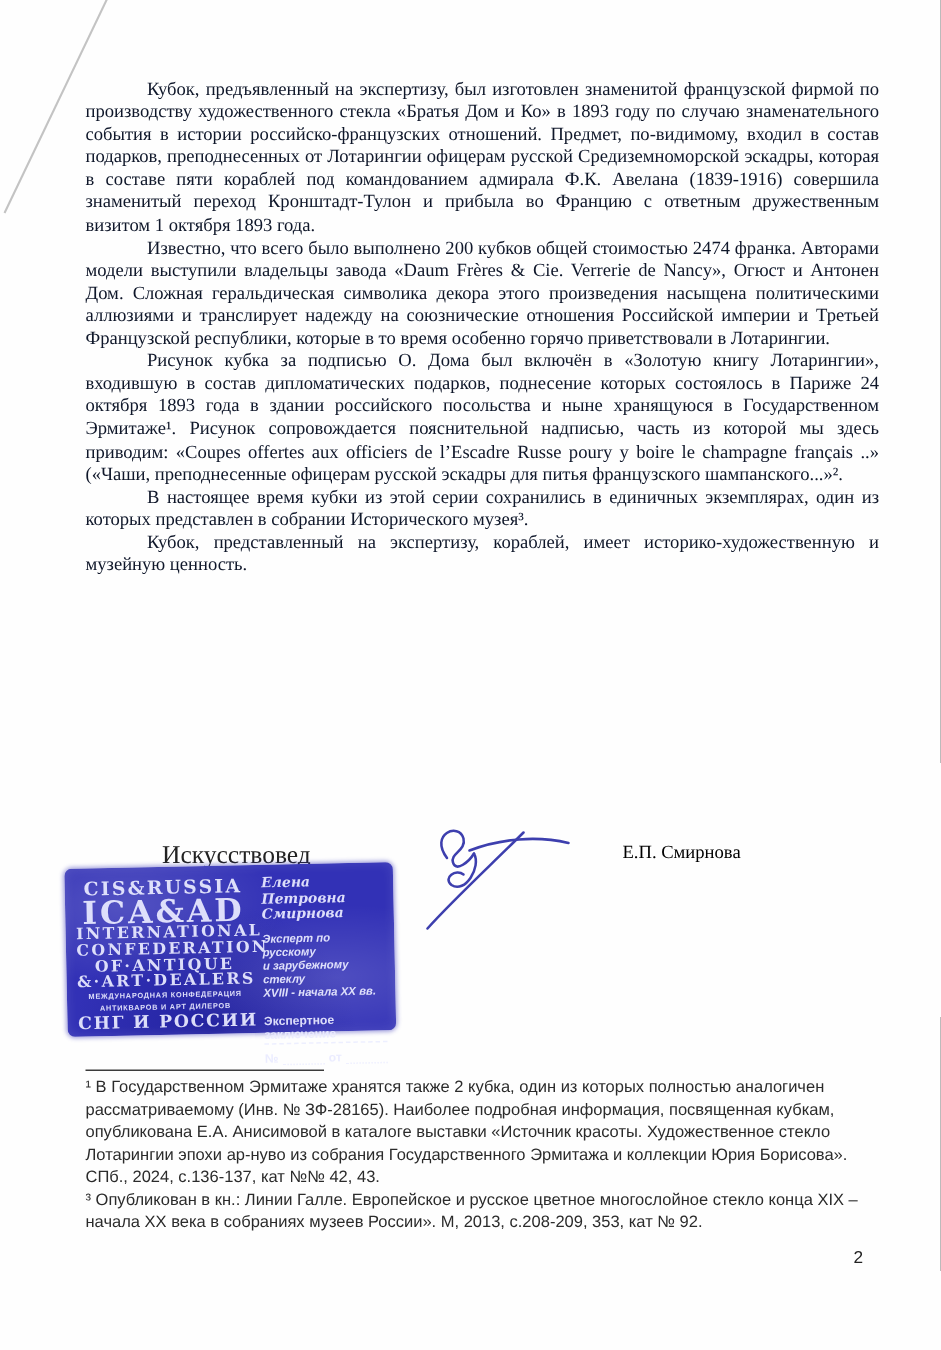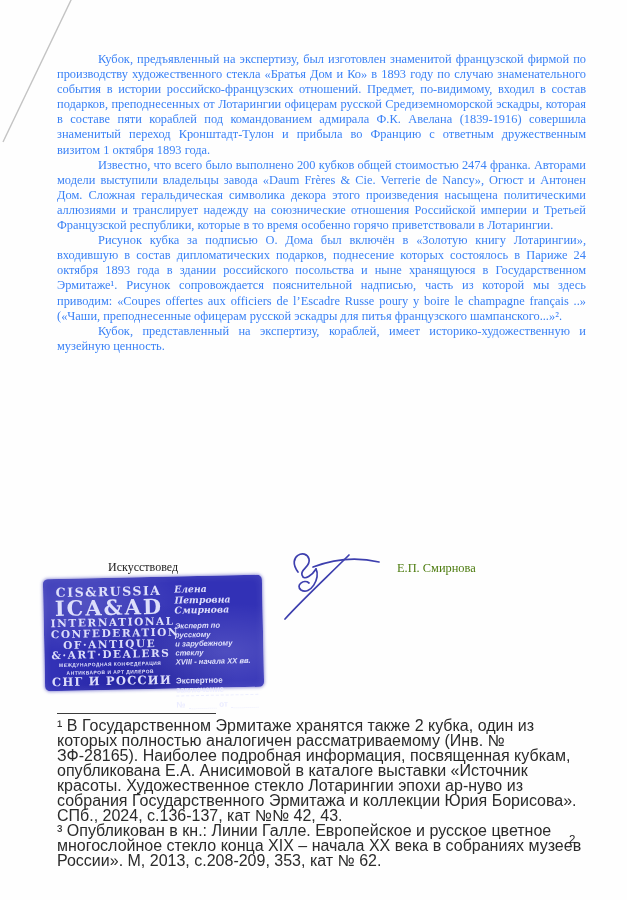--- a/index.html
+++ b/index.html
@@ -6,32 +6,32 @@
   .page{
     position:relative; width:627px; height:900px; margin:0 auto;
     background:#fefefe; overflow:hidden;
     font-family:"Liberation Serif", serif;
   }
   
   .scan-line{position:absolute;left:0;top:0;}
   
   .main-text{
     position:absolute; left:57px; top:52px; width:529px;
-    font-size:12.4px; line-height:15.1px; color:#3b82f6;
+    font-size:12.4px; line-height:15.1px; color:#0f172a;
     text-align:justify;
   }
   .main-text p{margin:0; text-indent:41px;}
   
   .role-label{
     position:absolute; left:108px; top:560px;
-    font-size:12px; color:#222;
+    font-size:17px; color:#222;
   }
   .signer-name{
-    position:absolute; left:397px; top:561px;
-    font-size:12.4px; color:#4d7c0f;
+    position:absolute; left:415px; top:561px;
+    font-size:12.4px; color:#000000;
   }
   .signature-svg{position:absolute; left:276px; top:546px;}
   
   .stamp{
     position:absolute; left:44px; top:577px; width:219px; height:112px;
     box-sizing:border-box; padding:7px 6px 5px 7px;
     background-color:#3231b6;
     background-image:
       radial-gradient(ellipse at 18% 22%, rgba(255,255,255,.16), transparent 42%),
       radial-gradient(ellipse at 82% 68%, rgba(255,255,255,.14), transparent 45%),
@@ -53,41 +53,42 @@
   .st-title{font-family:"Liberation Sans",sans-serif; font-style:italic; font-weight:bold; font-size:7.6px; line-height:9px; margin-top:5px; white-space:pre-line;}
   .st-doc{font-family:"Liberation Sans",sans-serif; font-weight:bold; font-size:8.1px; line-height:9px; margin-top:10px; border-bottom:1px dashed rgba(233,235,255,.8); display:inline-block; padding-bottom:1px;}
   .st-numrow{display:flex; align-items:flex-end; gap:3px; margin-top:4px;
     font-family:"Liberation Sans",sans-serif; font-weight:bold; font-size:8.1px;}
   .st-blank{flex:1; border-bottom:1px dotted rgba(233,235,255,.75); height:8px;}
   
   .fn-sep{position:absolute; left:57px; top:713px; width:159px; height:1px; background:#3c3c3c;}
   .footnotes{
     position:absolute; left:57px; top:718px; width:528px;
     font-family:"Liberation Sans",sans-serif;
-    font-size:16px; line-height:15px; color:#2b2b2b; text-align:left;
+    font-size:11px; line-height:15px; color:#2b2b2b; text-align:left;
   }
   .footnotes p{margin:0;}
   .page-number{
     position:absolute; left:569px; top:833px;
     font-family:"Liberation Sans",sans-serif; font-size:11.5px; color:#222;
   }
 </style>
 </head>
 <body>
 
 <div class="page">
 
   <svg class="scan-line" width="90" height="150" viewBox="0 0 90 150">
     <line x1="72" y1="-2" x2="3" y2="142" stroke="#bdbdbd" stroke-width="1.4" opacity="0.9"></line>
   </svg>
 
   <div class="main-text">
     <p>Кубок, предъявленный на экспертизу, был изготовлен знаменитой французской фирмой по производству художественного стекла «Братья Дом и Ко» в 1893 году по случаю знаменательного события в истории российско-французских отношений. Предмет, по-видимому, входил в состав подарков, преподнесенных от Лотарингии офицерам русской Средиземноморской эскадры, которая в составе пяти кораблей под командованием адмирала Ф.К. Авелана (1839-1916) совершила знаменитый переход Кронштадт-Тулон и прибыла во Францию с ответным дружественным визитом 1 октября 1893 года.</p>
     <p>Известно, что всего было выполнено 200 кубков общей стоимостью 2474 франка. Авторами модели выступили владельцы завода «Daum Frères &amp; Cie. Verrerie de Nancy», Огюст и Антонен Дом. Сложная геральдическая символика декора этого произведения насыщена политическими аллюзиями и транслирует надежду на союзнические отношения Российской империи и Третьей Французской республики, которые в то время особенно горячо приветствовали в Лотарингии.</p>
     <p>Рисунок кубка за подписью О. Дома был включён в «Золотую книгу Лотарингии», входившую в состав дипломатических подарков, поднесение которых состоялось в Париже 24 октября 1893 года в здании российского посольства и ныне хранящуюся в Государственном Эрмитаже¹. Рисунок сопровождается пояснительной надписью, часть из которой мы здесь приводим: «Coupes offertes aux officiers de l’Escadre Russe poury y boire le champagne français ..» («Чаши, преподнесенные офицерам русской эскадры для питья французского шампанского...»².</p>
+    <p>В настоящее время кубки из этой серии сохранились в единичных экземплярах, один из которых представлен в собрании Исторического музея³.</p>
     <p>Кубок, представленный на экспертизу, кораблей, имеет историко-художественную и музейную ценность.</p>
   </div>
 
   <div class="role-label">Искусствовед</div>
 
   <svg class="signature-svg" width="120" height="80" viewBox="0 0 120 80">
     <g fill="none" stroke="#3d3fae" stroke-width="1.7" stroke-linecap="round">
       <path d="M 22 26 C 10 10, 30 2, 33 13 C 35 21, 24 23, 26 29 C 28 36, 37 28, 40 23"></path>
       <path d="M 40 23 C 45 32, 34 50, 25 44 C 19 39, 28 33, 33 37"></path>
       <path d="M 37 21 C 58 13, 82 11, 103 16"></path>
@@ -122,18 +123,18 @@
         <span>от</span>
         <span class="st-blank"></span>
       </div>
     </div>
   </div>
 
   <div class="fn-sep"></div>
 
   <div class="footnotes">
     <p>¹ В Государственном Эрмитаже хранятся также 2 кубка, один из которых полностью аналогичен рассматриваемому (Инв. № ЗФ-28165). Наиболее подробная информация, посвященная кубкам, опубликована Е.А. Анисимовой в каталоге выставки «Источник красоты. Художественное стекло Лотарингии эпохи ар-нуво из собрания Государственного Эрмитажа и коллекции Юрия Борисова». СПб., 2024, с.136-137, кат №№ 42, 43.</p>
-    <p>³ Опубликован в кн.: Линии Галле. Европейское и русское цветное многослойное стекло конца XIX – начала ХХ века в собраниях музеев России». М, 2013, с.208-209, 353, кат № 62.</p>
+    <p>³ Опубликован в кн.: Линии Галле. Европейское и русское цветное многослойное стекло конца XIX – начала ХХ века в собраниях музеев России». М, 2013, с.208-209, 353, кат № 92.</p>
   </div>
 
   <div class="page-number">2</div>
 
 </div>
 
 </body></html>

